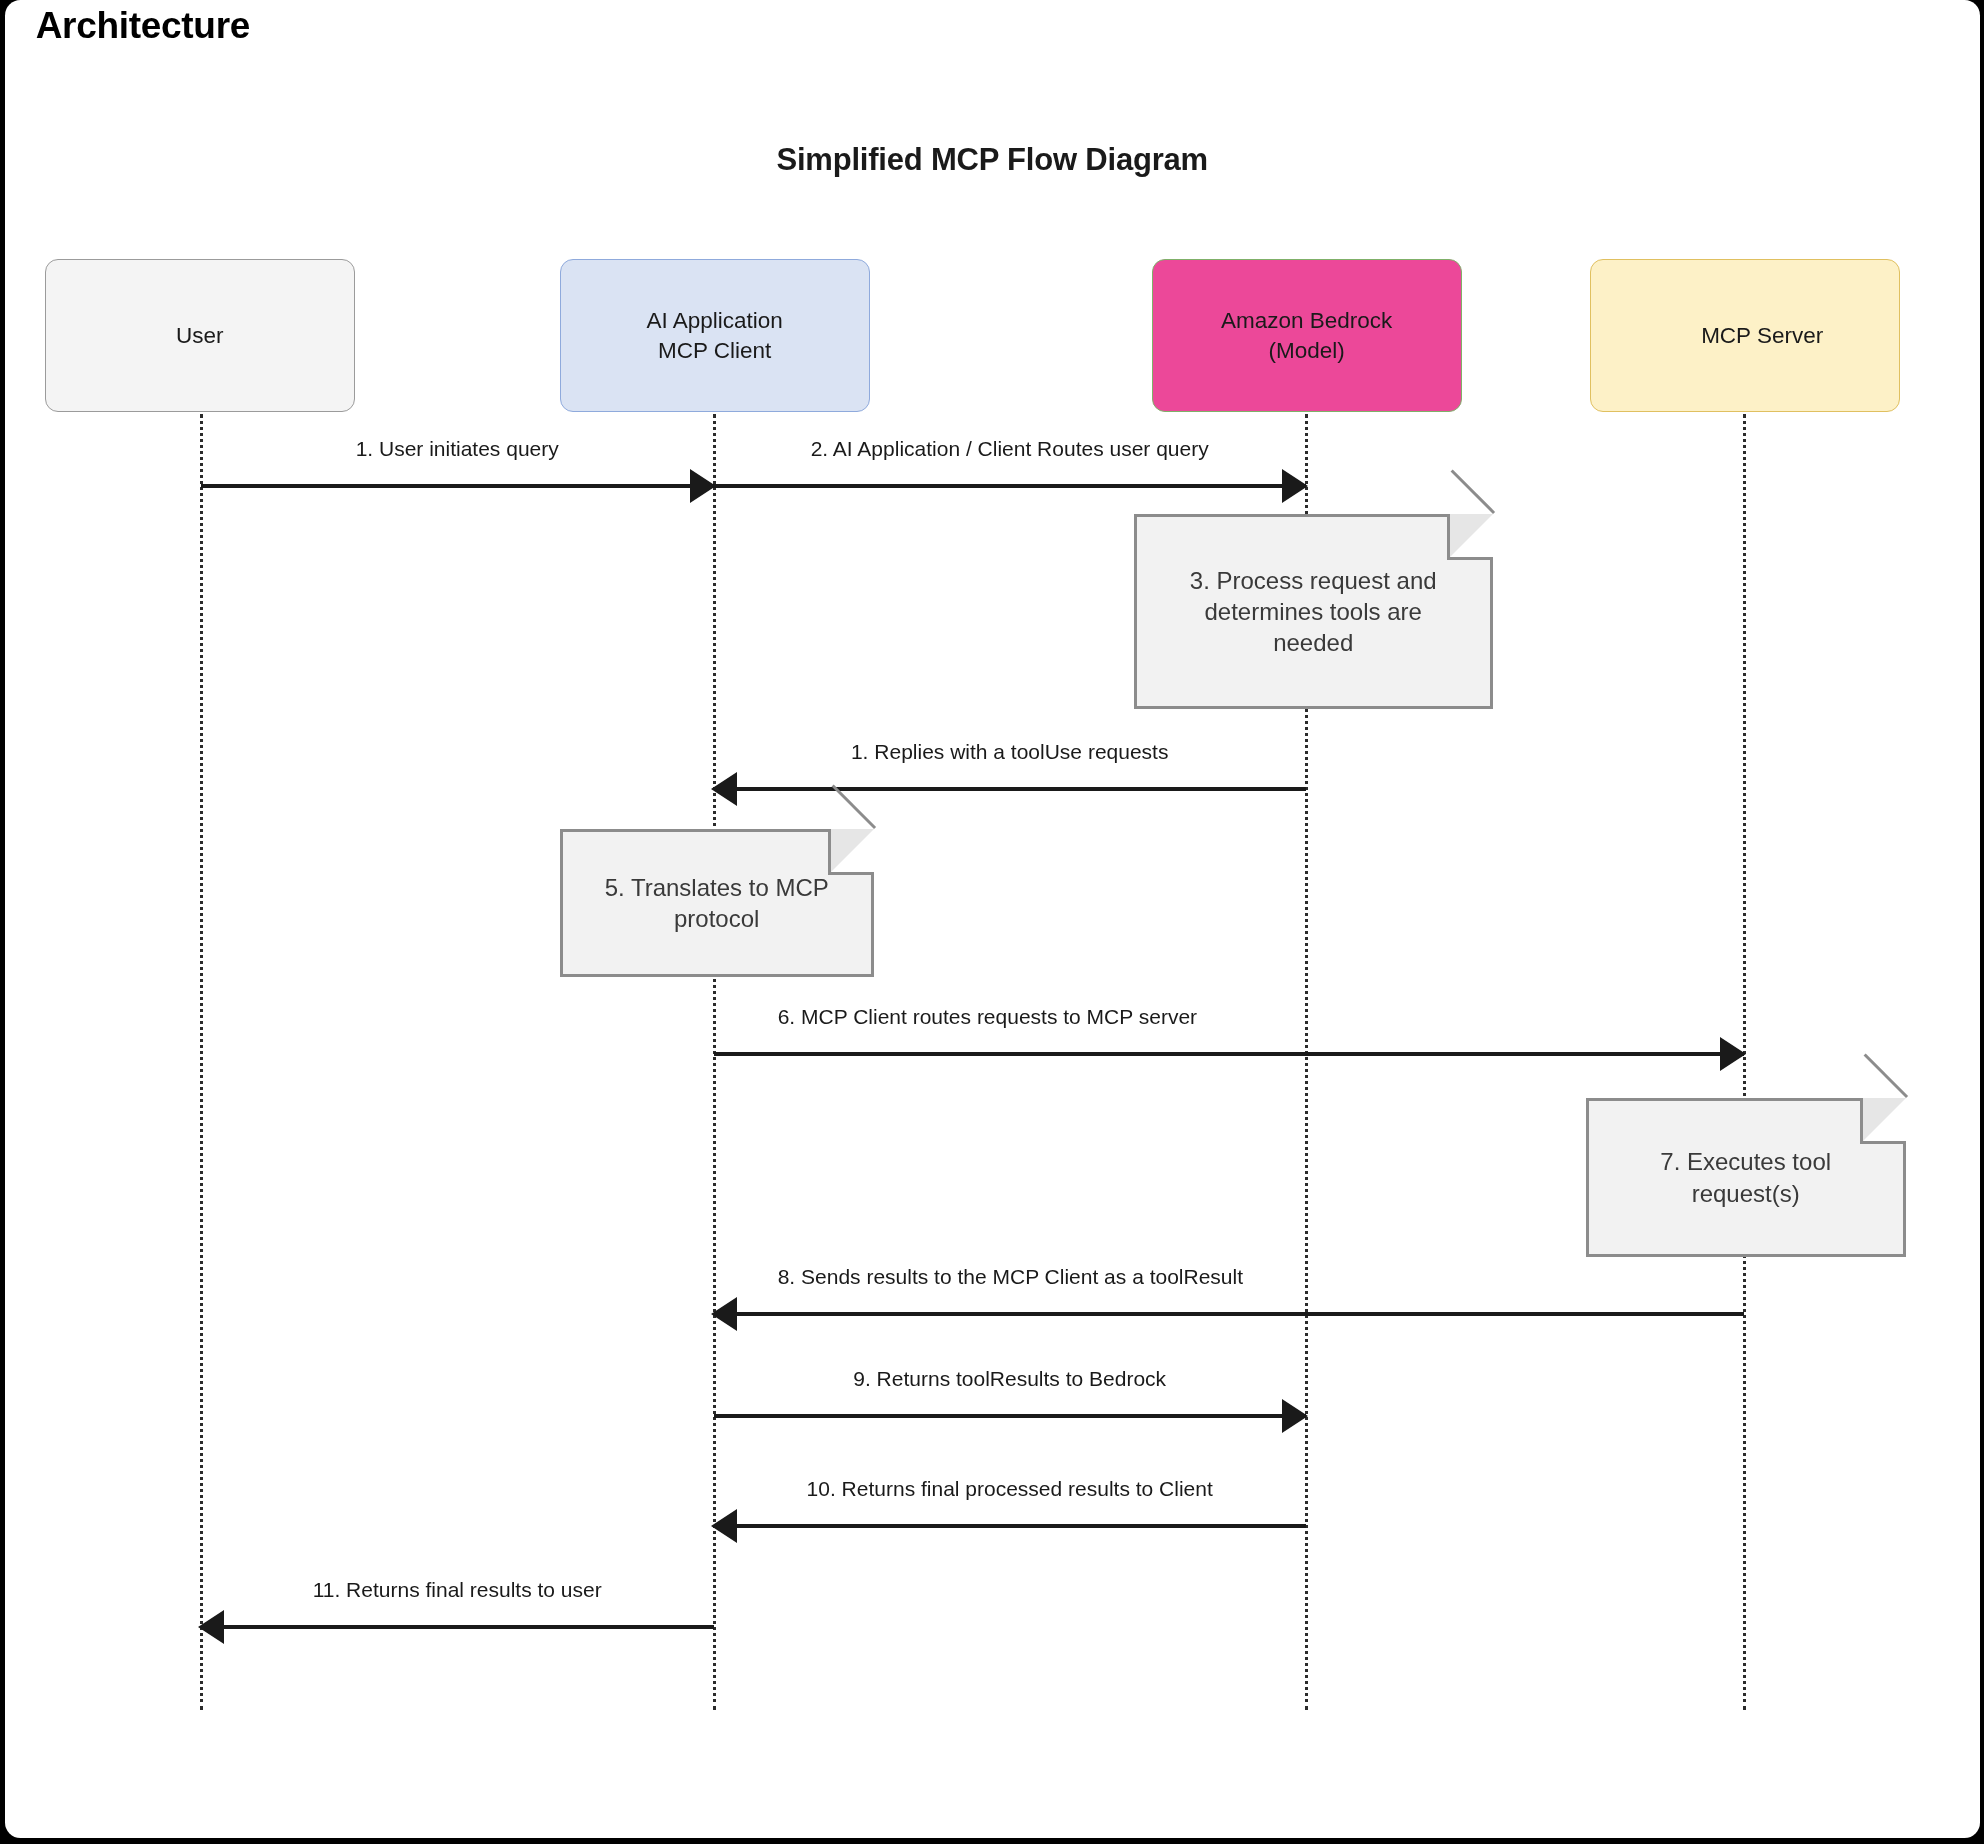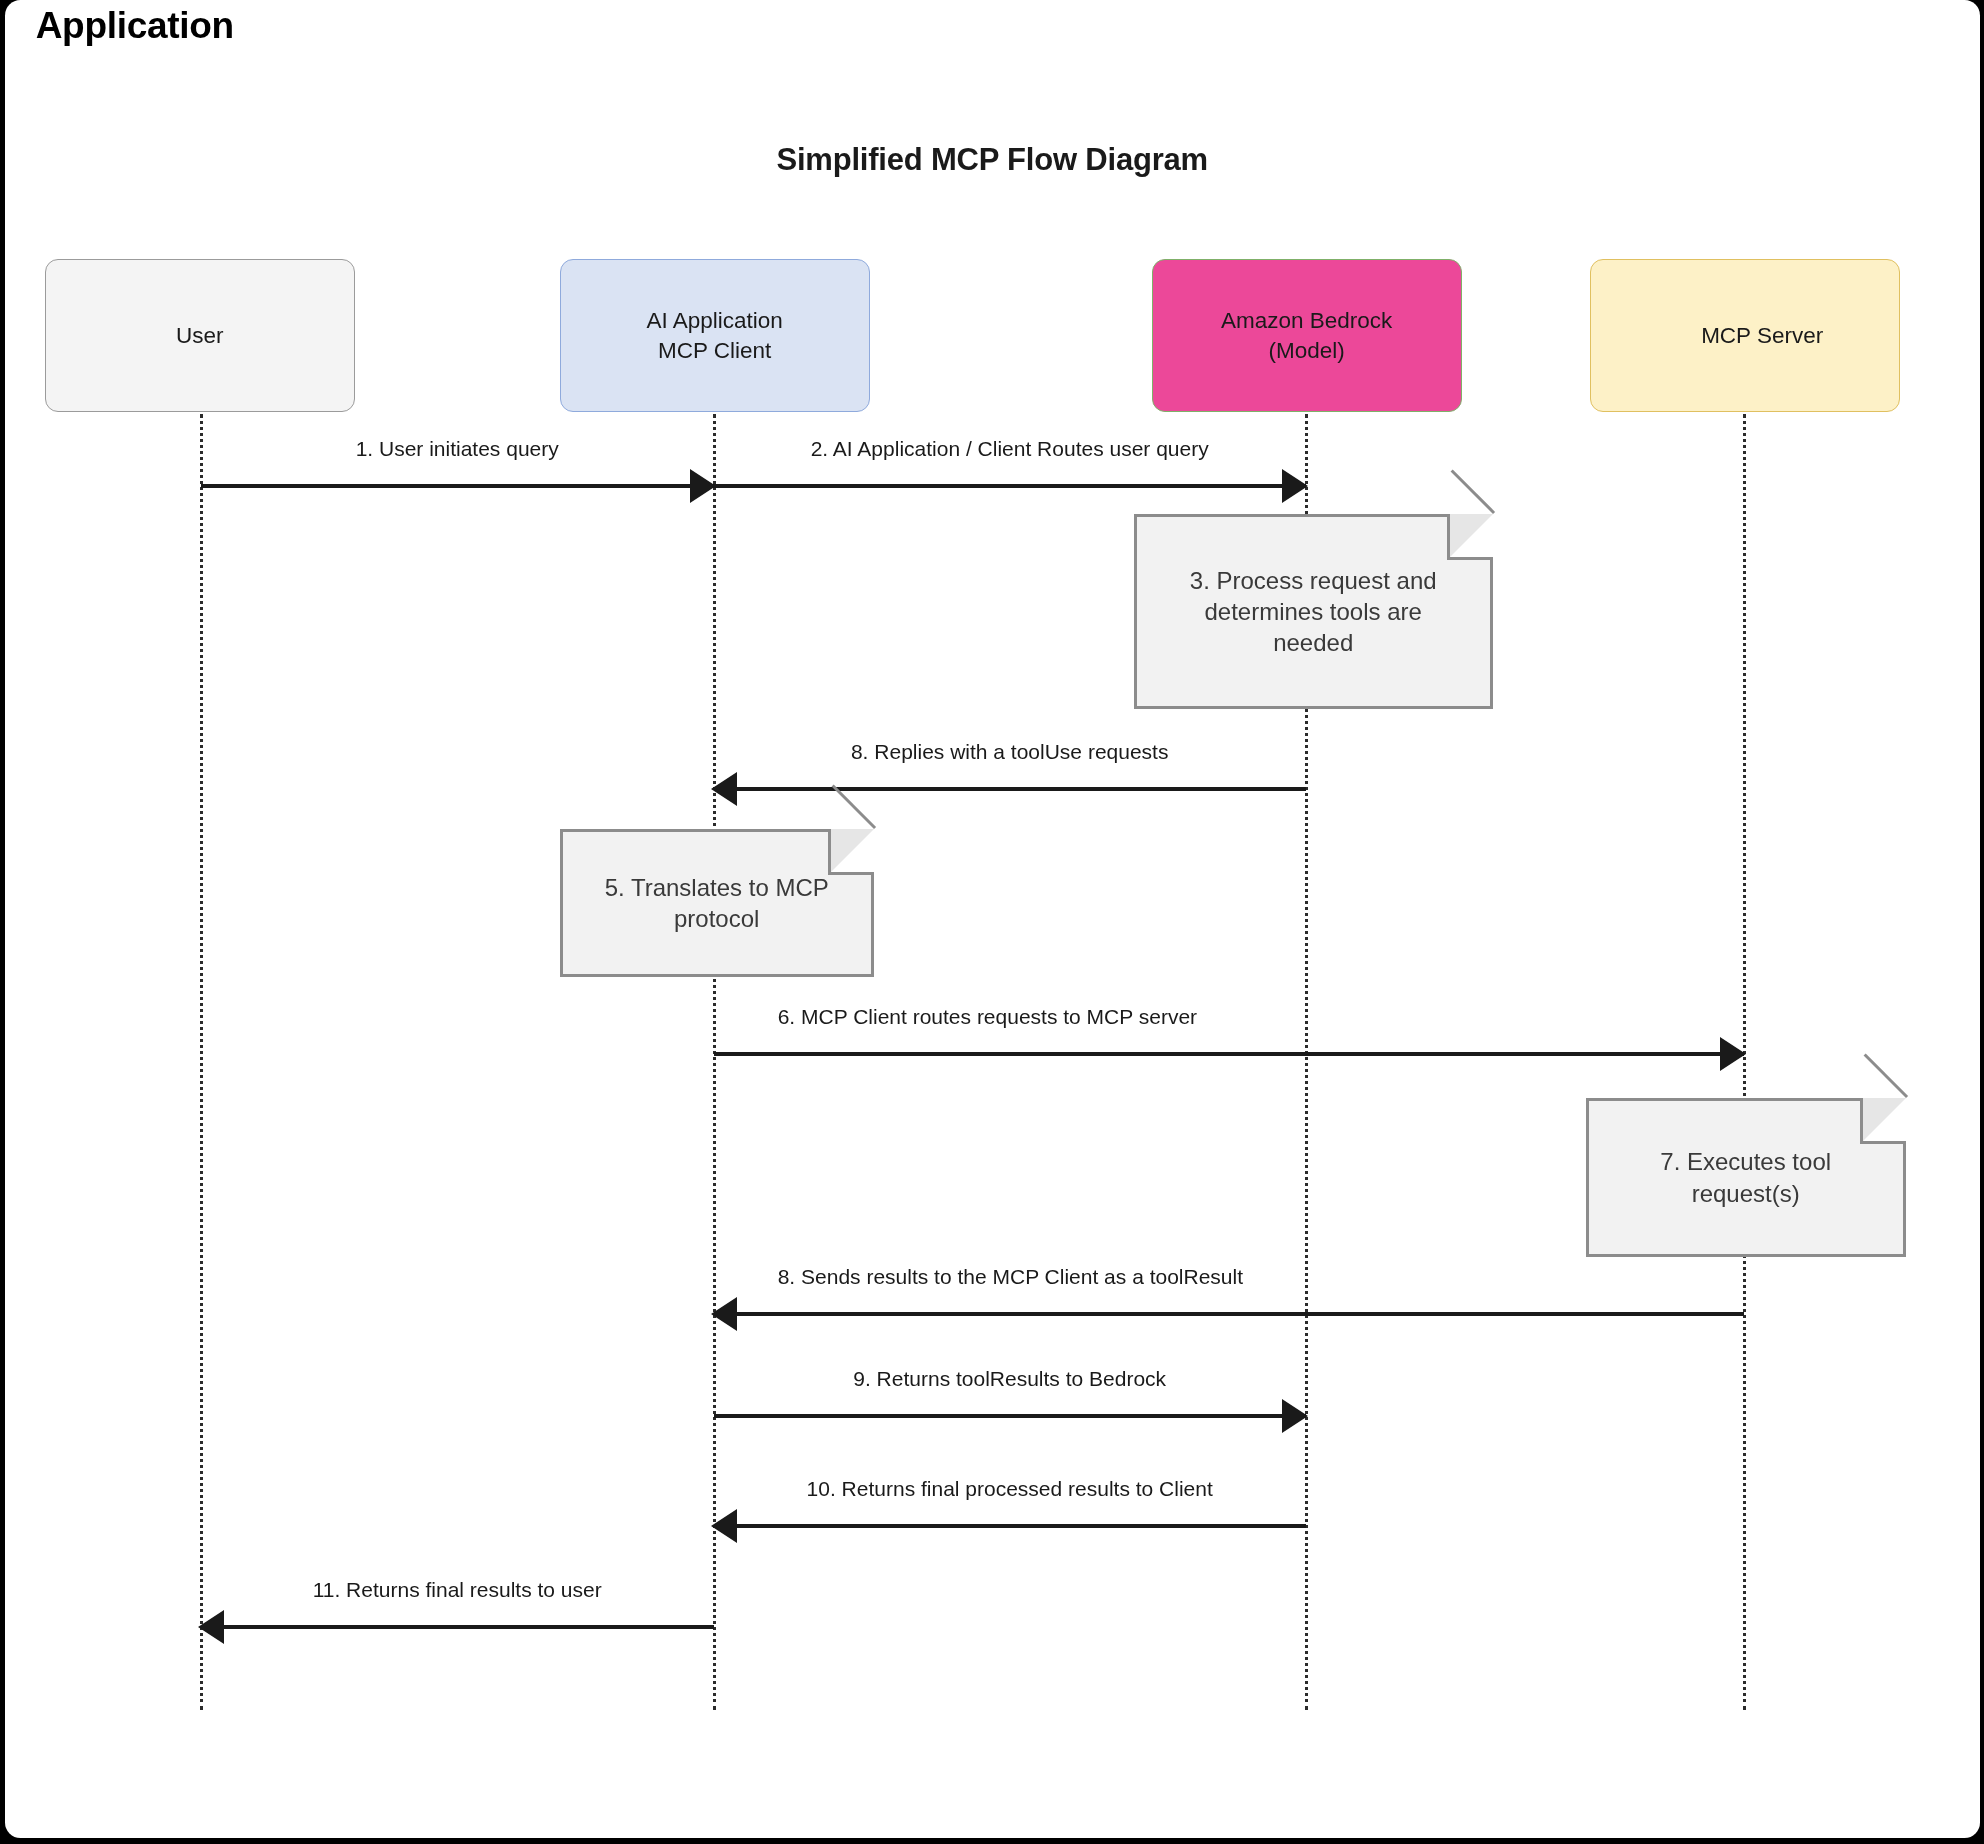--- a/index.html
+++ b/index.html
@@ -175,21 +175,21 @@
     height: 46px;
     background: #8c8c8c;
     z-index: 5;
   }
 </style>
 </head>
 <body>
 
 <div id="page">
 
-  <div id="page-title">Application</div>
+  <div id="page-title">Architecture</div>
 
   <div id="diagram">
 
     <div id="diagram-title">Simplified MCP Flow Diagram</div>
 
     <div class="lifeline" style="left:195px;  top:414px; height:1296px;"></div>
     <div class="lifeline" style="left:708px; top:414px; height:1296px;"></div>
     <div class="lifeline" style="left:1300px; top:414px; height:1296px;"></div>
     <div class="lifeline" style="left:1738px; top:414px; height:1296px;"></div>
 
@@ -230,21 +230,21 @@
     <div class="note" style="left:1129px; top:514px; width:359px; height:195px;">
       <div class="fold-cut"></div>
       <div class="fold-tri"></div>
       <div class="fold-edge"></div>
       <div class="fold-side"></div>
       <div class="fold-vert"></div>
       <span class="note-text">3. Process request and determines tools are needed</span>
     </div>
 
     <div class="message" style="left:709px; top:741px; width:592px;">
-      <div class="msg-label">8. Replies with a toolUse requests</div>
+      <div class="msg-label">1. Replies with a toolUse requests</div>
       <div class="msg-line"></div>
       <div class="arrowhead arrow-left"></div>
     </div>
 
     <div class="note" style="left:555px; top:829px; width:314px; height:148px;">
       <div class="fold-cut"></div>
       <div class="fold-tri"></div>
       <div class="fold-edge"></div>
       <div class="fold-side"></div>
       <div class="fold-vert"></div>

